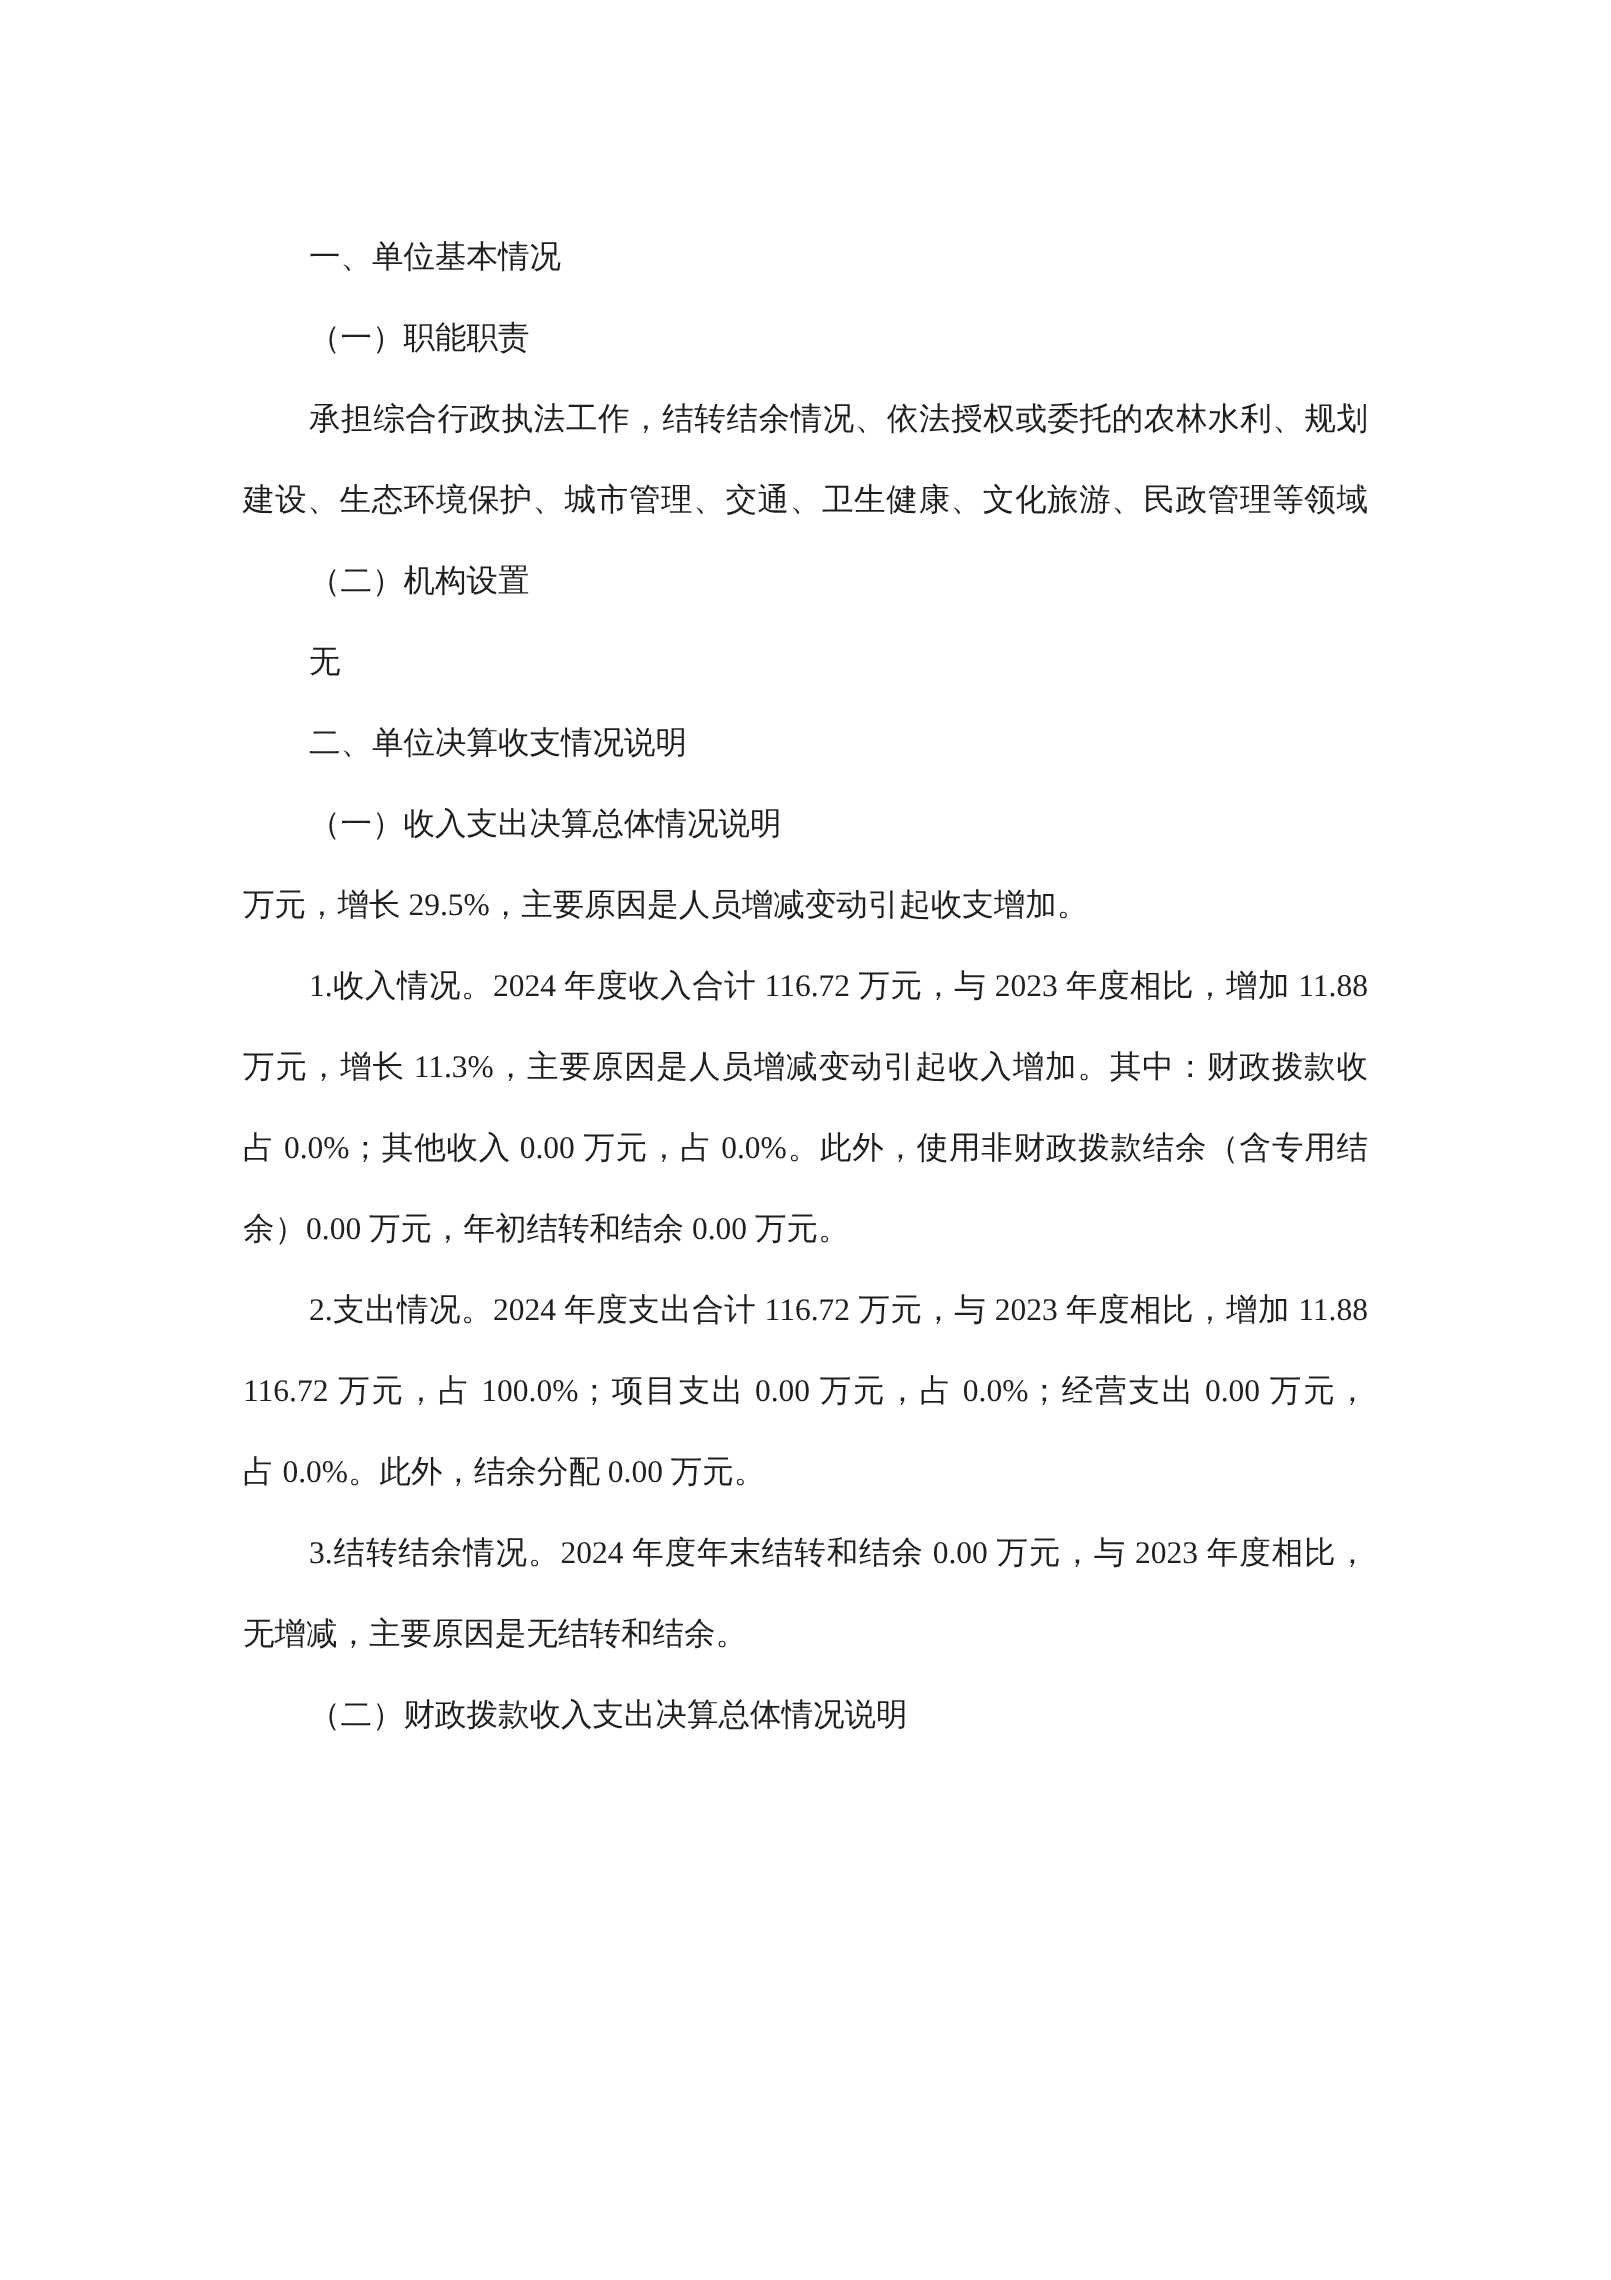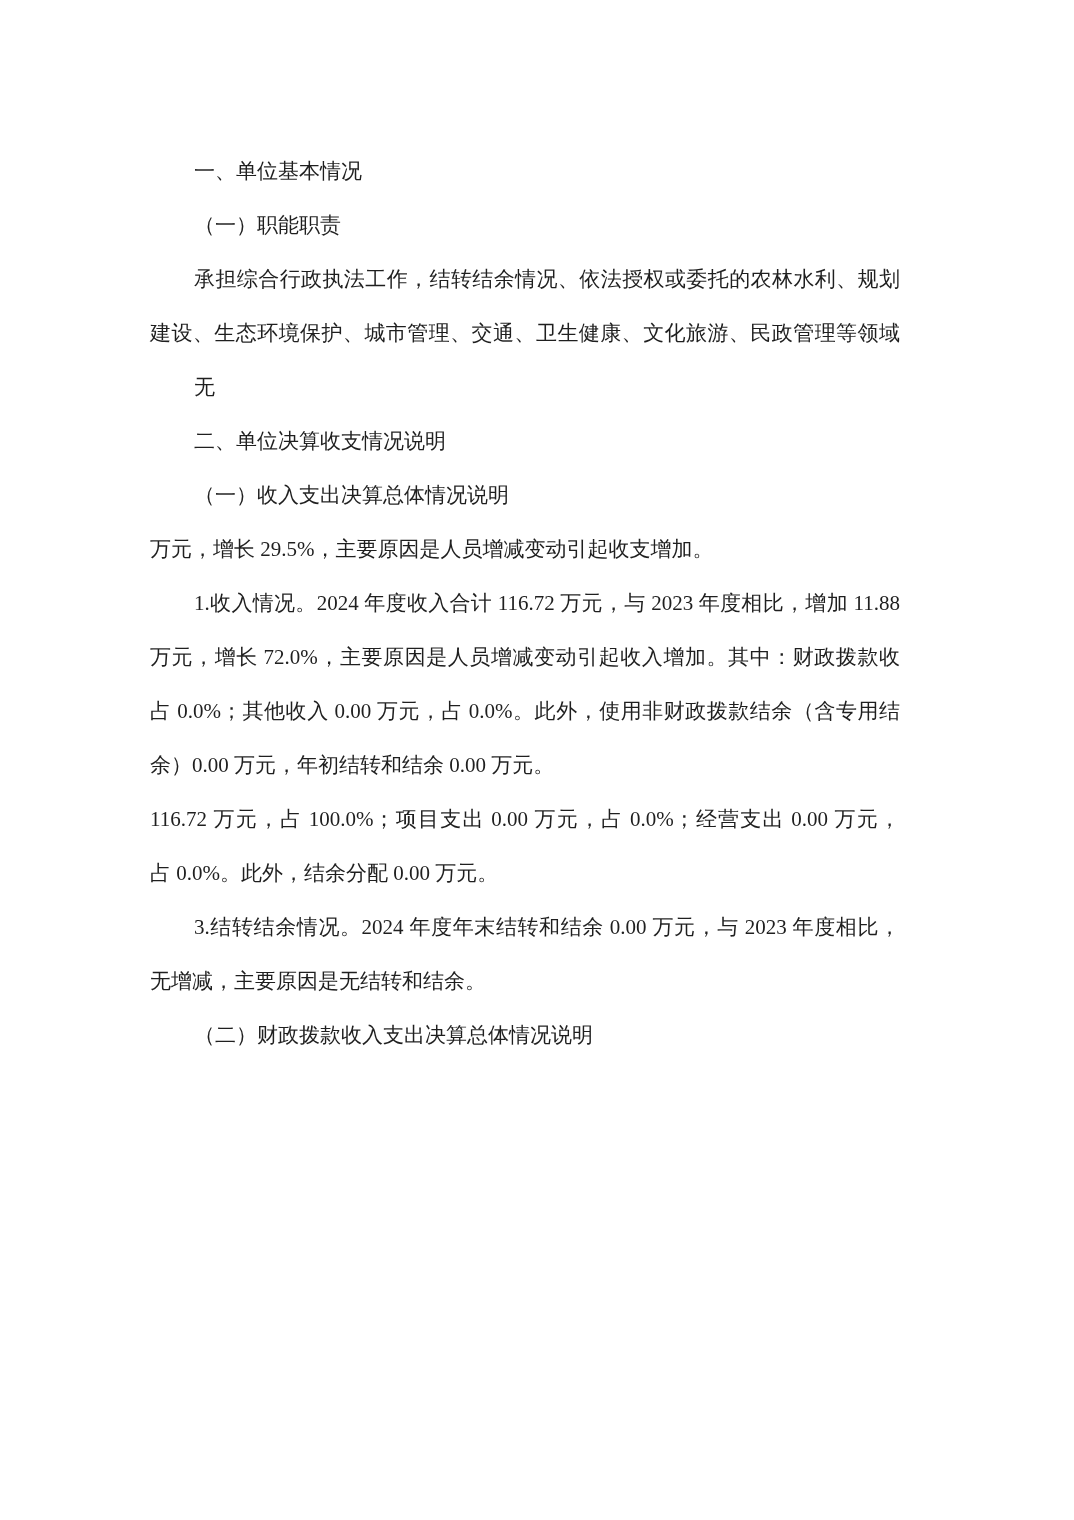--- a/index.html
+++ b/index.html
@@ -10,21 +10,21 @@
   .page {
     position: relative;
     width: 1074px;
     height: 1520px;
     background: #ffffff;
     overflow: hidden;
     font-family: "Liberation Serif", "DejaVu Serif", serif;
   }
   .doc {
     position: absolute;
-    left: 150px;
+    left: 162px;
     top: 144px;
     width: 750px;
     color: #1f1f1f;
     font-size: 21px;
   }
   .line {
     height: 54px;
     line-height: 54px;
     text-align: left;
     overflow: visible;
@@ -39,27 +39,29 @@
 </style>
 </head>
 <body>
 
 <div class="page">
   <div class="doc" id="doc-body">
       <div class="line indent">一、单位基本情况</div>
       <div class="line indent">（一）职能职责</div>
       <div class="line indent fill">承担综合行政执法工作，结转结余情况、依法授权或委托的农林水利、规划</div>
       <div class="line fill">建设、生态环境保护、城市管理、交通、卫生健康、文化旅游、民政管理等领域</div>
+      <div class="line indent">（二）机构设置</div>
       <div class="line indent">无</div>
       <div class="line indent">二、单位决算收支情况说明</div>
       <div class="line indent">（一）收入支出决算总体情况说明</div>
       <div class="line">万元，增长 29.5%，主要原因是人员增减变动引起收支增加。</div>
       <div class="line indent fill">1.收入情况。2024 年度收入合计 116.72 万元，与 2023 年度相比，增加 11.88</div>
-      <div class="line fill">万元，增长 72.0%，主要原因是人员增减变动引起收入增加。其中：财政拨款收</div>
+      <div class="line fill">万元，增长 11.3%，主要原因是人员增减变动引起收入增加。其中：财政拨款收</div>
       <div class="line fill">占 0.0%；其他收入 0.00 万元，占 0.0%。此外，使用非财政拨款结余（含专用结</div>
       <div class="line">余）0.00 万元，年初结转和结余 0.00 万元。</div>
+      <div class="line indent fill">2.支出情况。2024 年度支出合计 116.72 万元，与 2023 年度相比，增加 11.88</div>
       <div class="line fill">116.72 万元，占 100.0%；项目支出 0.00 万元，占 0.0%；经营支出 0.00 万元，</div>
       <div class="line">占 0.0%。此外，结余分配 0.00 万元。</div>
       <div class="line indent fill">3.结转结余情况。2024 年度年末结转和结余 0.00 万元，与 2023 年度相比，</div>
       <div class="line">无增减，主要原因是无结转和结余。</div>
       <div class="line indent">（二）财政拨款收入支出决算总体情况说明</div>
     </div>
 </div>
 
 </body></html>

